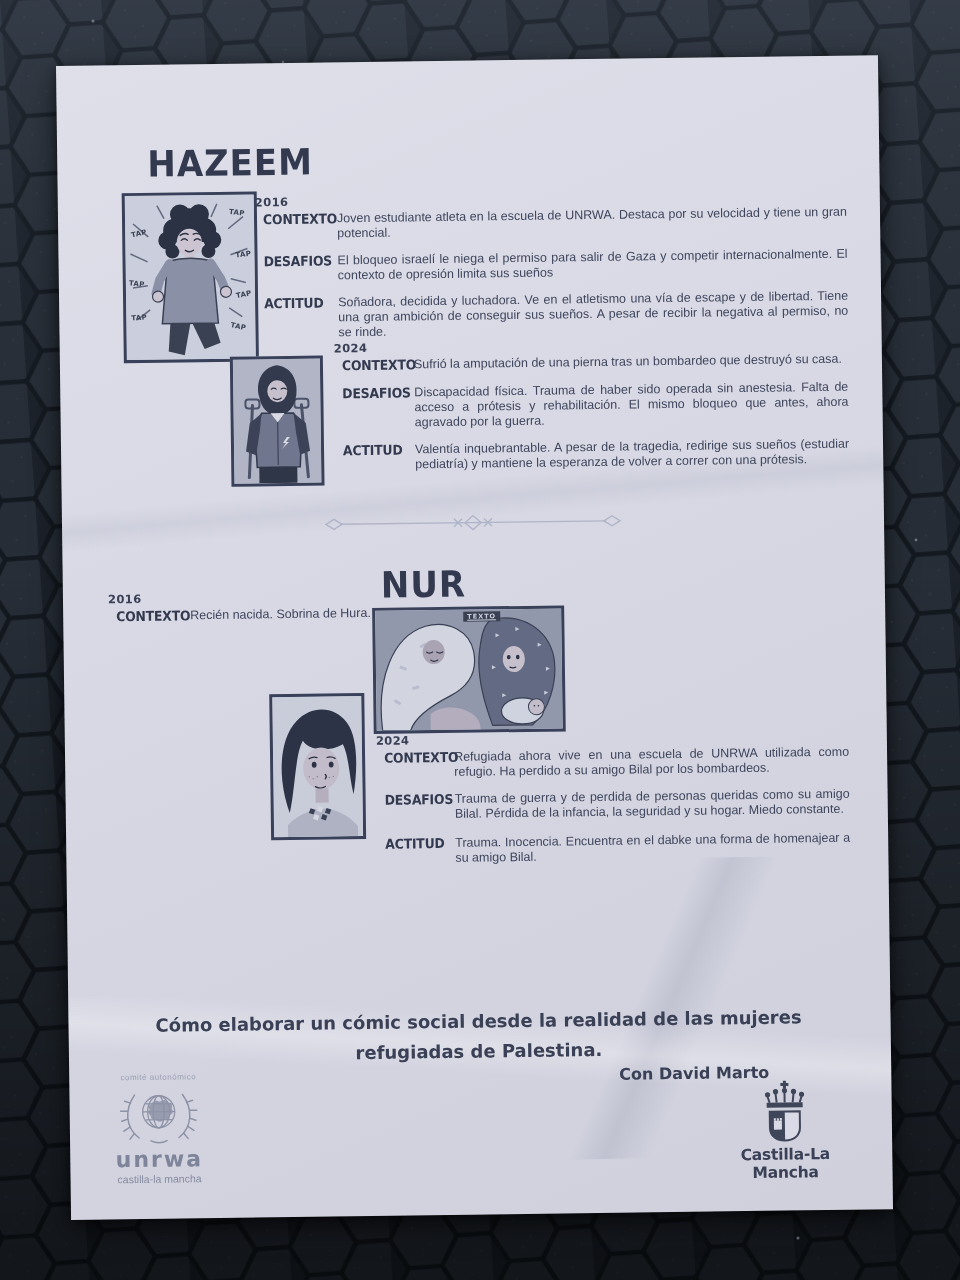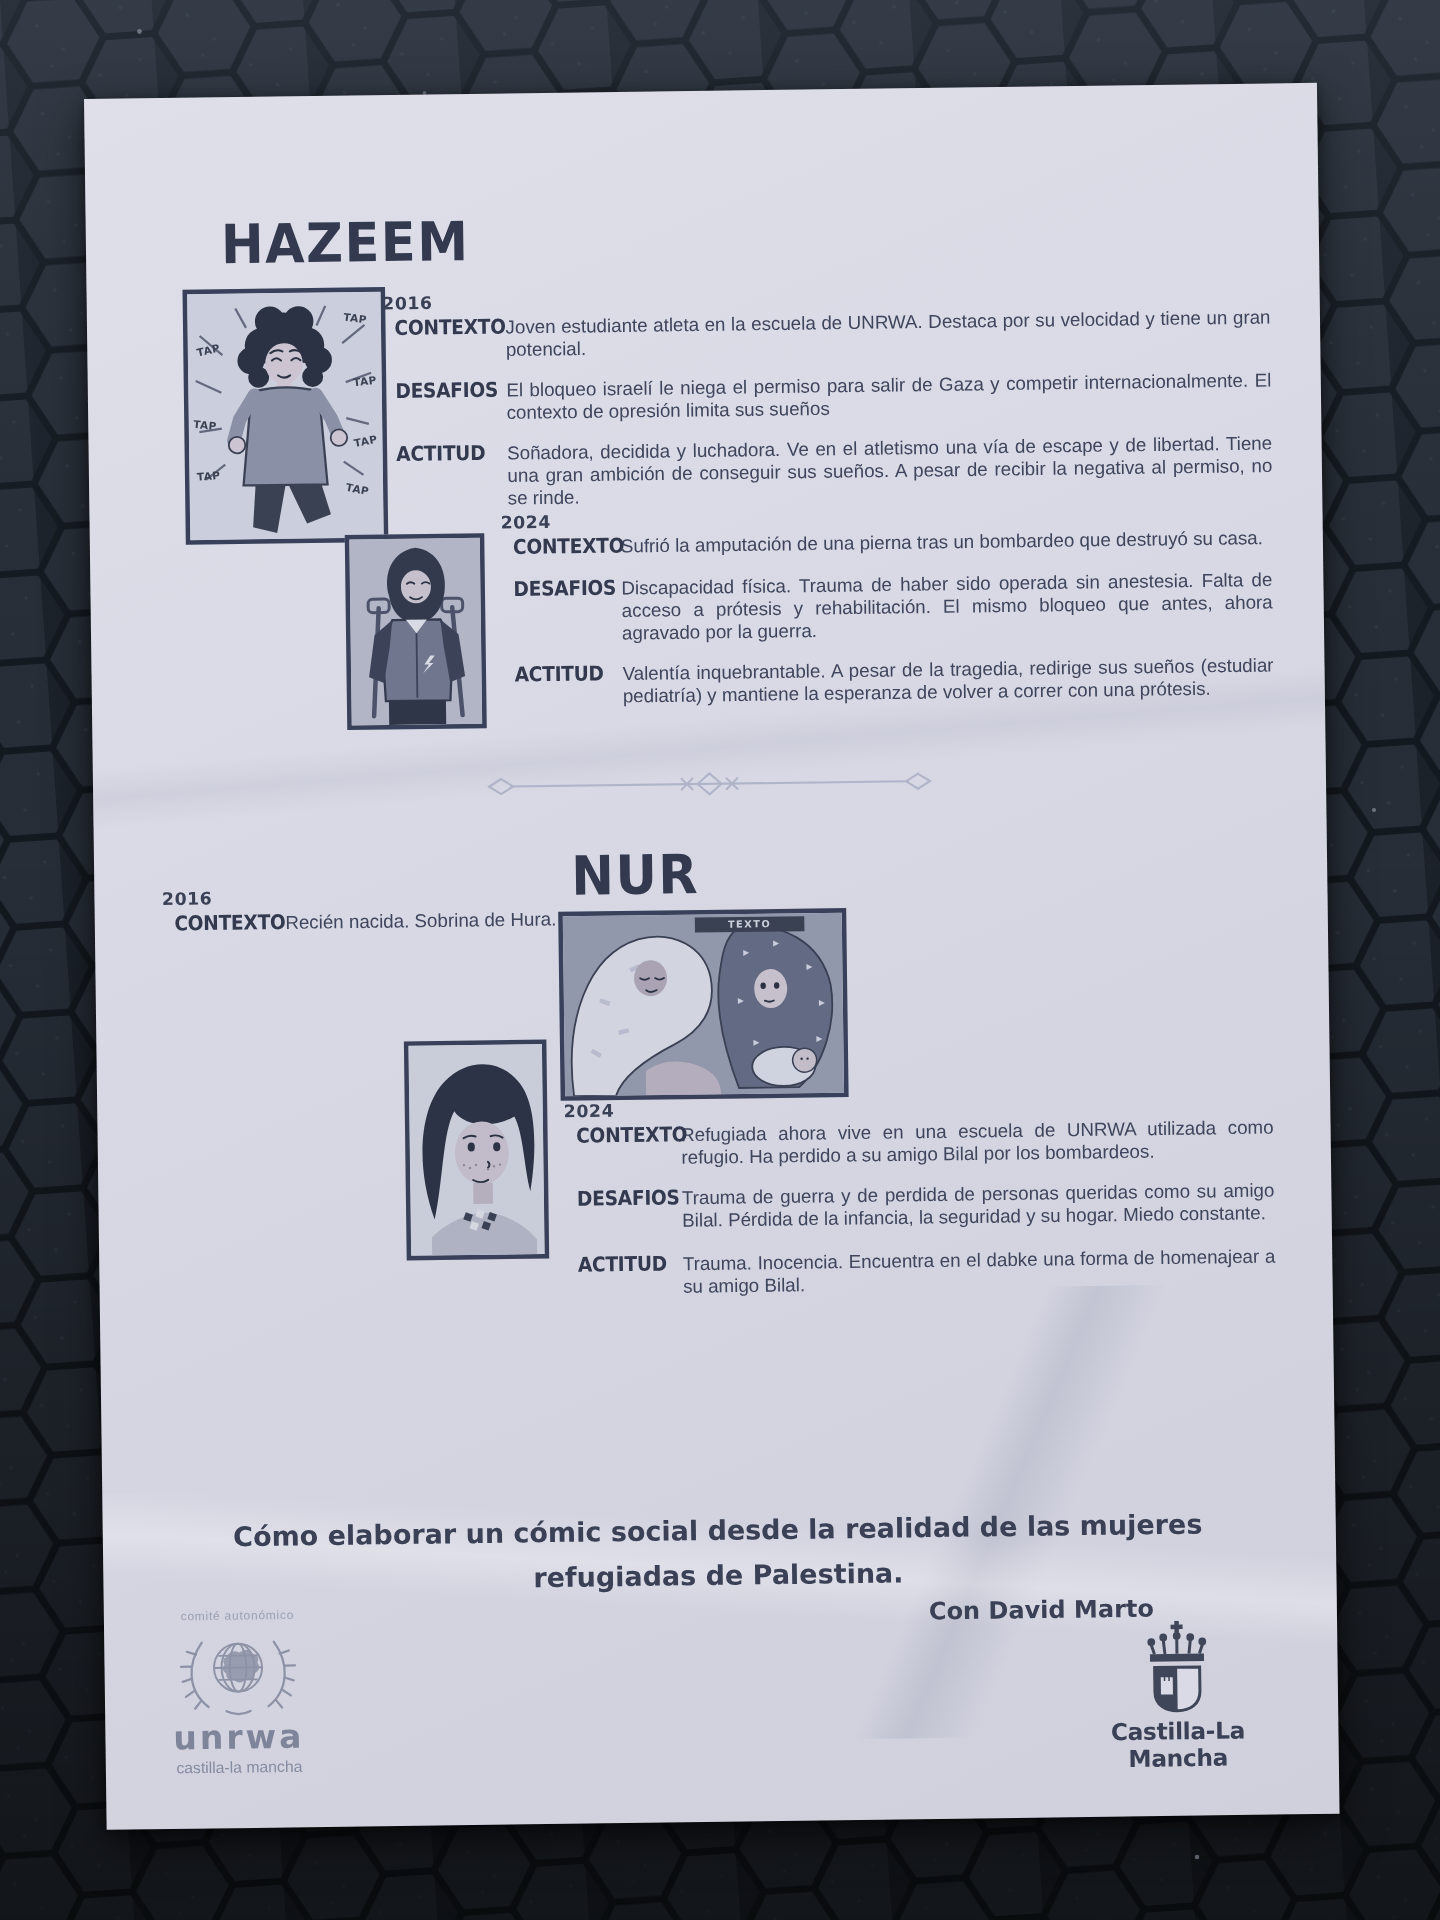--- a/index.html
+++ b/index.html
@@ -30,22 +30,22 @@
              font-size:13.5px;line-height:1.15;color:#333a4f;letter-spacing:-.2px;
              transform:scaleX(.92);transform-origin:left top;}
   .row-text{flex:1;font-size:12.5px;line-height:15px;color:#3e455c;text-align:justify;}
   .row-text.nowrapone{text-align:left;}
   
   .panel{position:absolute;border:3px solid #39415a;background:#c9ccda;box-sizing:border-box;}
   .panel svg{display:block;width:100%;height:100%;}
   .tap{position:absolute;font-family:"DejaVu Sans",sans-serif;font-weight:800;font-size:7px;
        color:#3b4254;letter-spacing:.3px;}
   .texto-tag{position:absolute;left:88px;top:2px;background:#3a4152;color:#ccd0dd;
-       font-family:"DejaVu Sans",sans-serif;font-weight:700;font-size:6.5px;padding:1px 22px;
-       letter-spacing:1px;}
+       font-family:"DejaVu Sans",sans-serif;font-weight:700;font-size:6.5px;padding:1px 4px;
+       letter-spacing:1px;text-decoration:underline;}
   
   #footer-title{position:absolute;left:80px;top:946px;width:660px;text-align:center;
        font-family:"DejaVu Sans",sans-serif;font-weight:800;font-size:18px;color:#3a4156;
        line-height:30px;}
   #byline{position:absolute;left:450px;top:1006px;width:250px;text-align:right;
        font-family:"DejaVu Sans",sans-serif;font-weight:800;font-size:16px;color:#3a4156;}
   #unrwa-logo{position:absolute;left:28px;top:1008px;width:122px;text-align:center;color:#81879b;}
   .u-top{font-size:8px;color:#9aa0b2;letter-spacing:.5px;margin-bottom:3px;}
   .u-name{font-family:"DejaVu Sans",sans-serif;font-weight:700;font-size:22px;letter-spacing:2px;
           line-height:1;margin-top:2px;color:#7e8499;}

